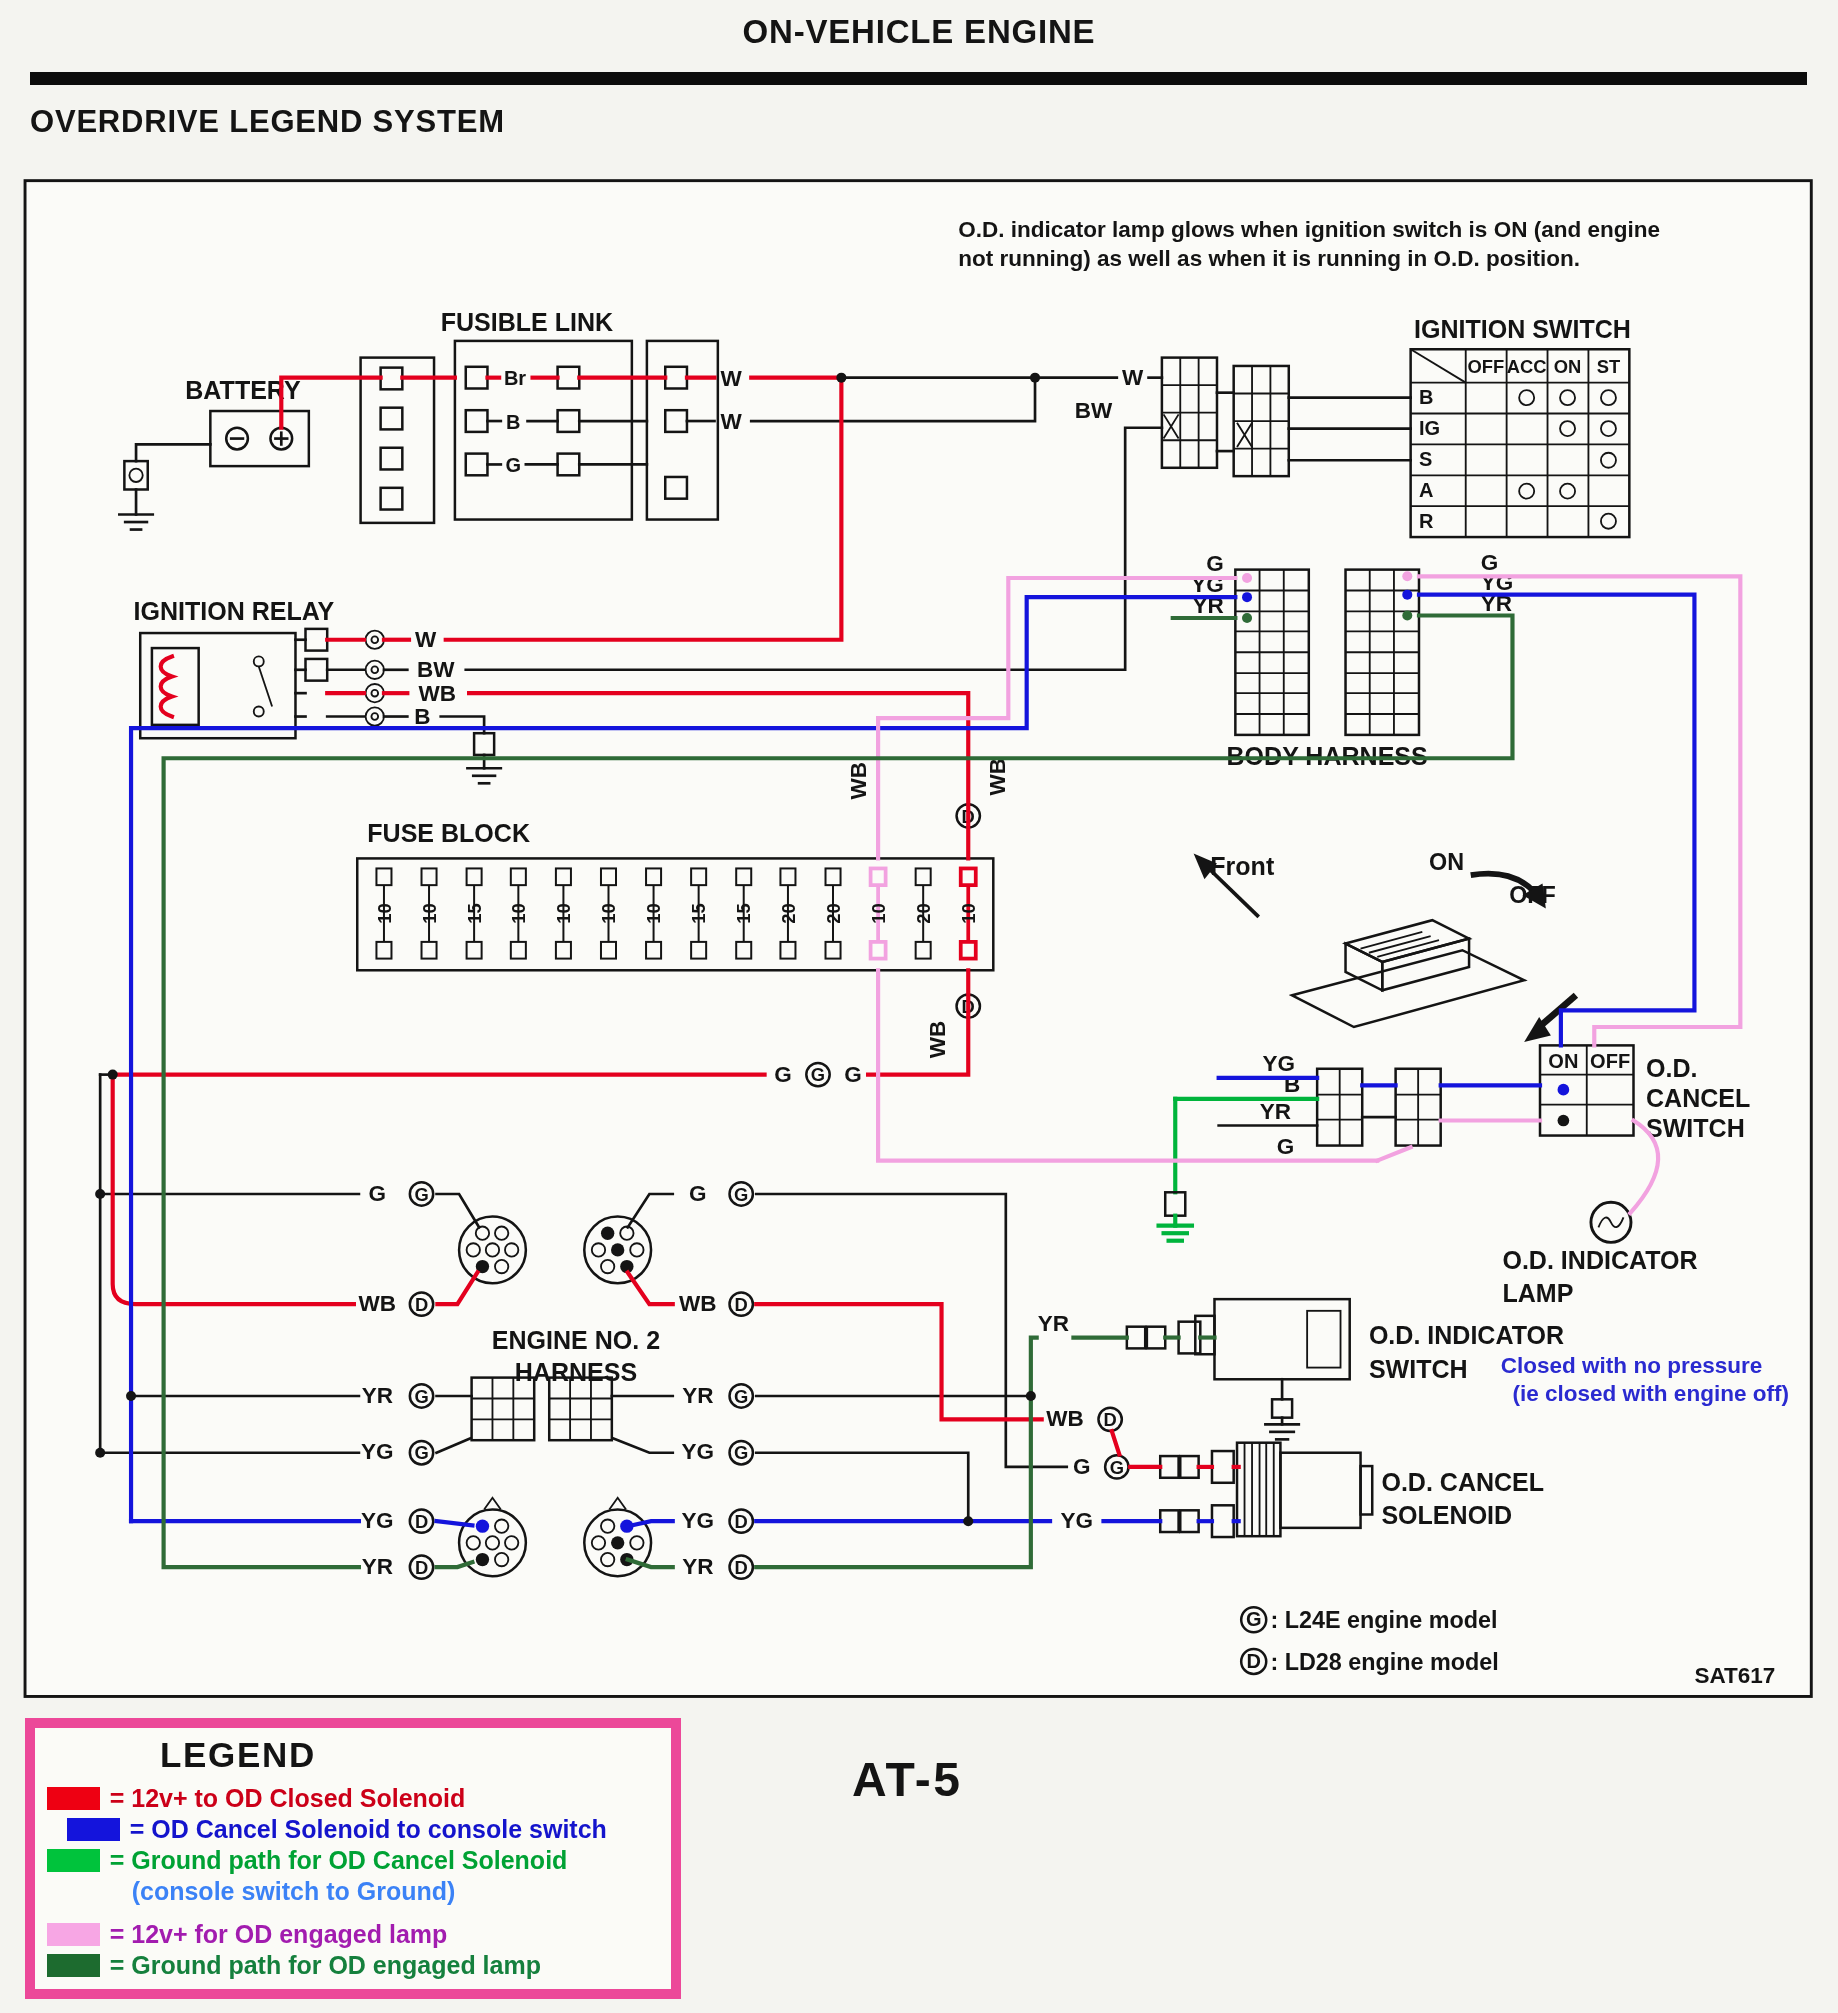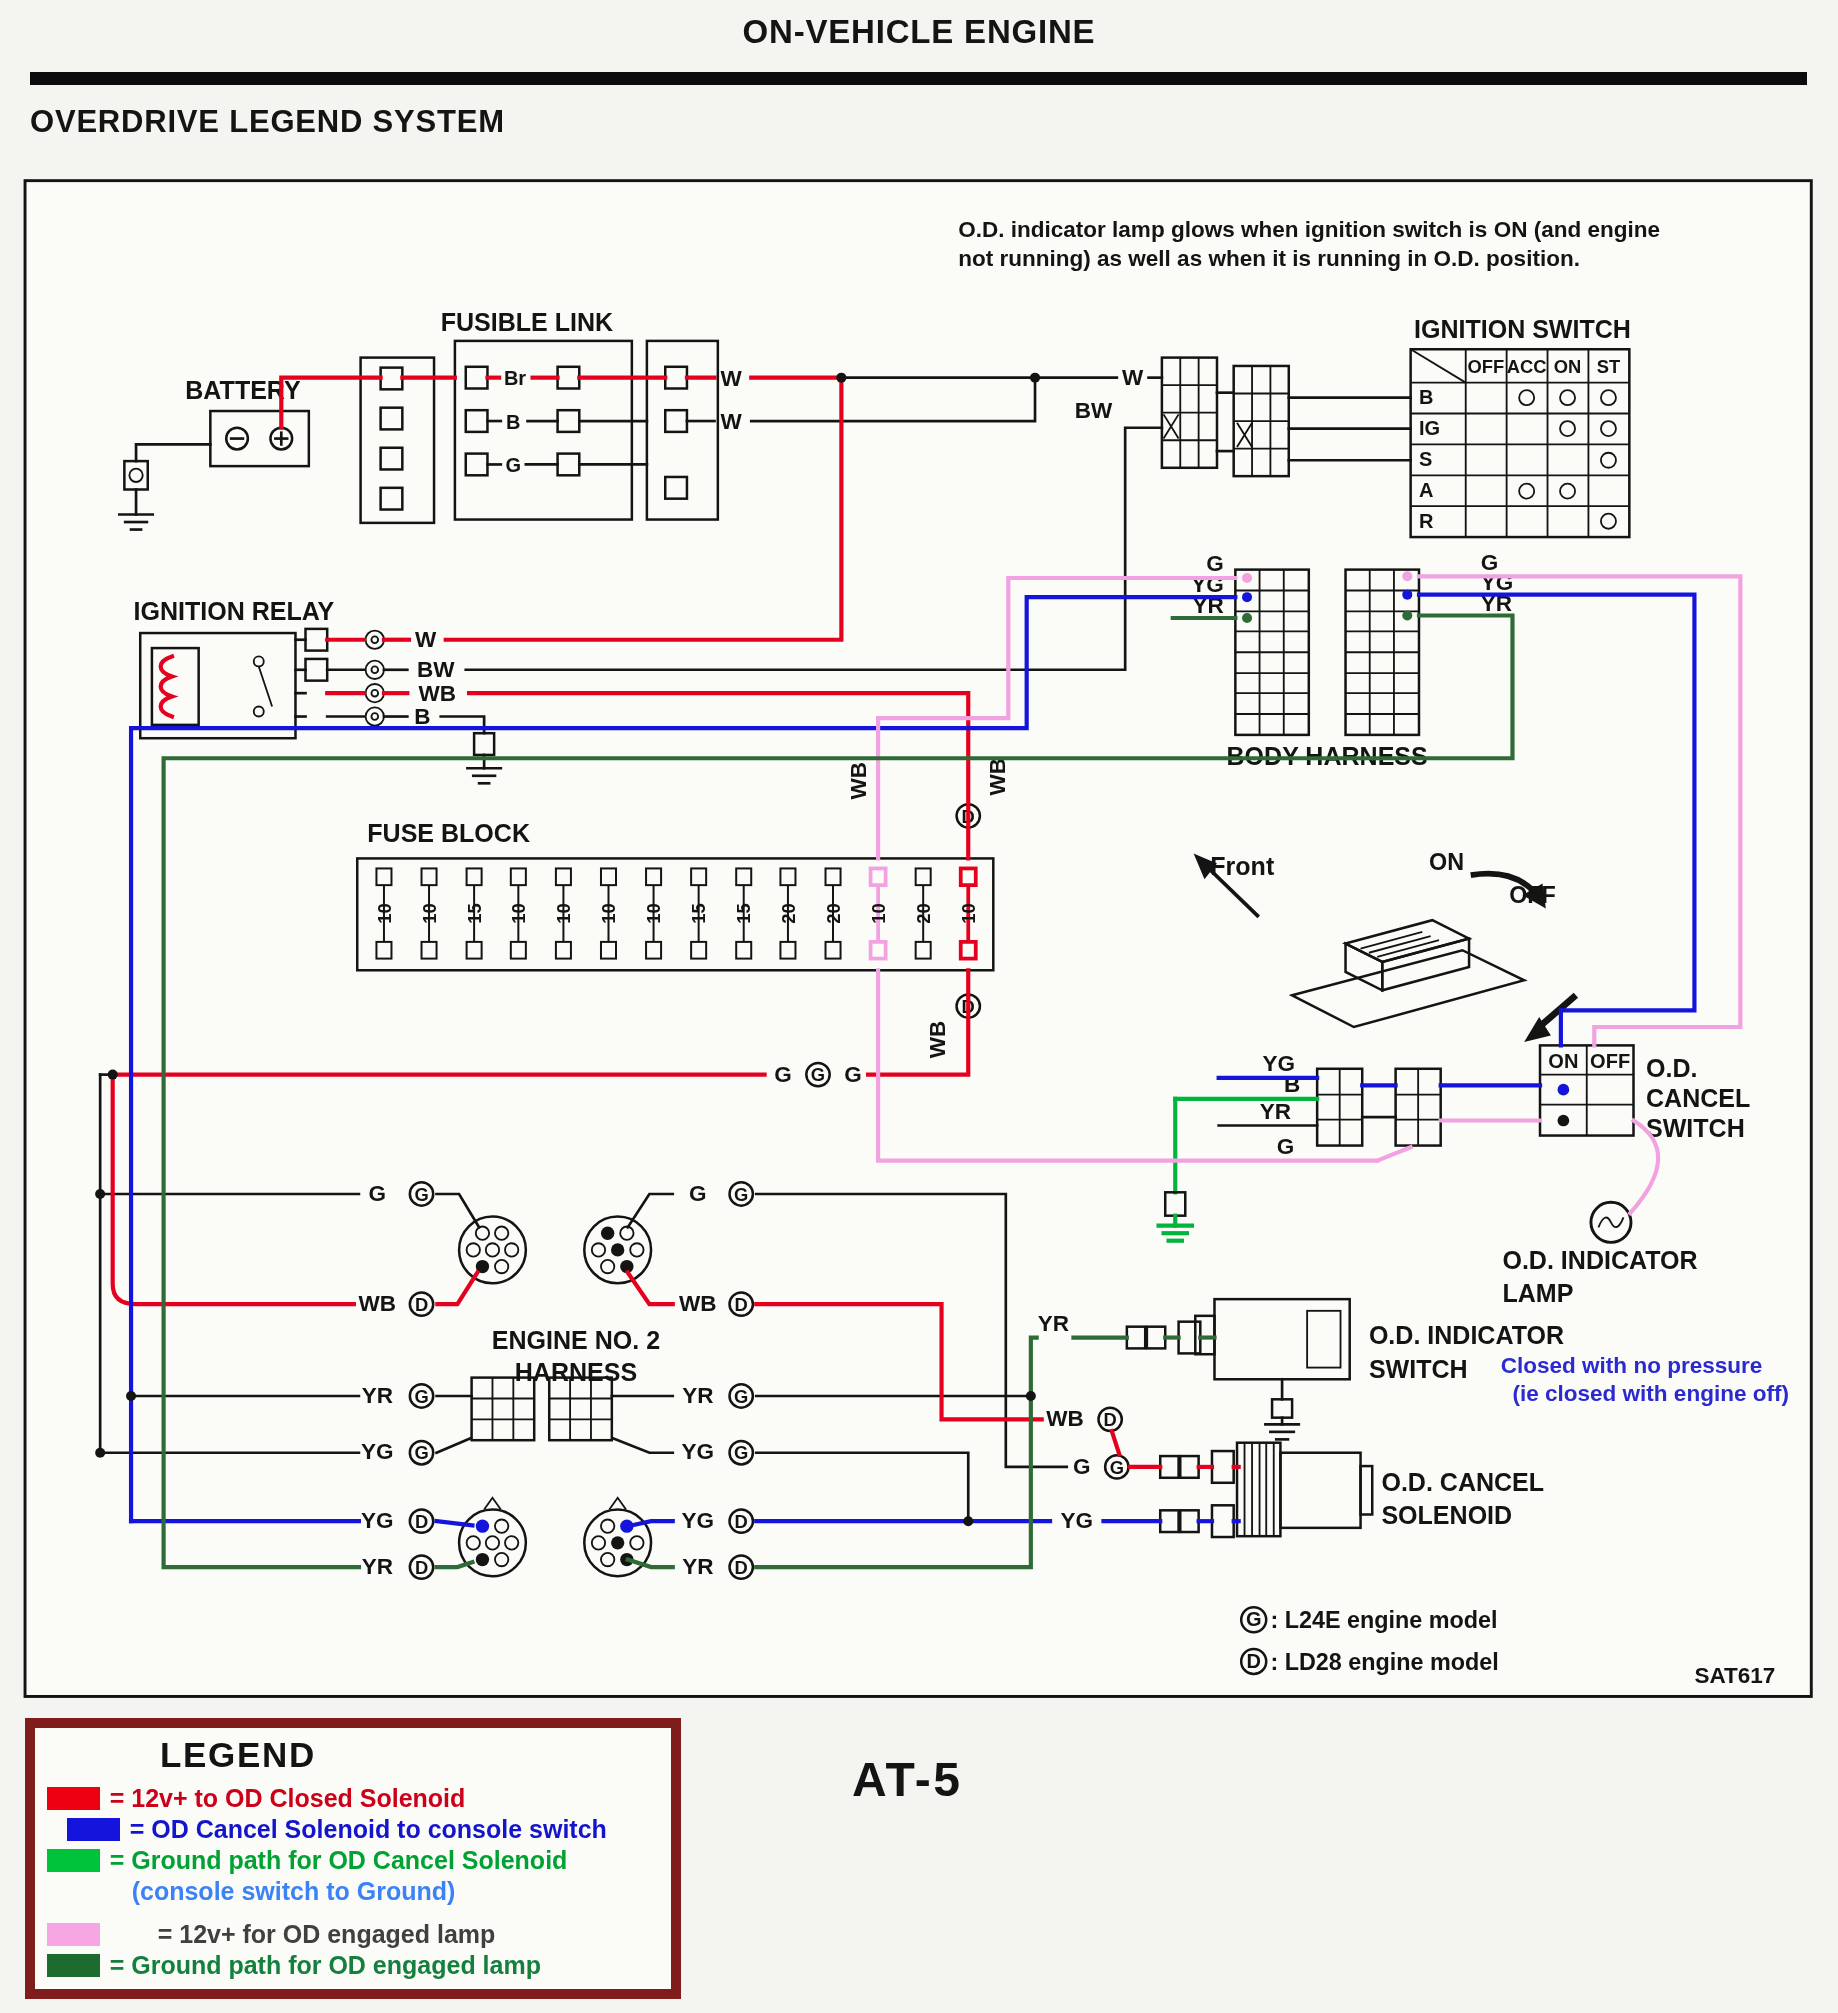--- a/index.html
+++ b/index.html
@@ -30,21 +30,21 @@
   .wg{stroke:#00b43c;}
   .wp{stroke:#f2a2e0;}
   .wd{stroke:#2f6b37;}
   .wire{fill:none;stroke-width:5;stroke-linecap:square;}
   .dot{fill:#141414;stroke:none;}
   .fz{stroke:#141414;stroke-width:2.4;fill:none;}
   .fzp{stroke:#f2a2e0;stroke-width:4.5;fill:none;}
   .fzr{stroke:#e4001e;stroke-width:4.5;fill:none;}
   #legend-box{
     left:25px;top:1718px;width:656px;height:281px;box-sizing:border-box;
-    border:10px solid #7f1d1d;background:#fbfbf7;
+    border:10px solid #ec4899;background:#fbfbf7;
   }
   #legend-title{position:absolute;left:125px;top:6.7px;font-size:35px;font-weight:bold;letter-spacing:1.7px;}
   .leg-row{position:absolute;left:11.7px;height:25px;display:flex;align-items:center;font-size:25px;font-weight:bold;white-space:nowrap;}
   .leg-swatch{width:53px;height:22.5px;margin-right:10px;flex:0 0 auto;}
   .leg-indent{padding-left:85px;}
 </style>
 </head>
 <body>
 
 <div class="abs" id="header-title">ON-VEHICLE ENGINE</div>
@@ -607,21 +607,21 @@
   </div>
   <div class="leg-row" style="top:120px;">
     <div class="leg-swatch" style="background: rgb(0, 195, 60);"></div>
     <span style="color: rgb(0, 162, 52);">= Ground path for OD Cancel Solenoid</span>
   </div>
   <div class="leg-row leg-indent" style="top:151px;">
     <span style="color: #3b82f6;">(console switch to Ground)</span>
   </div>
   <div class="leg-row" style="top:194px;">
     <div class="leg-swatch" style="background: rgb(247, 166, 228);"></div>
-    <span style="color: #404040; margin-left: 48px;">= 12v+ for OD engaged lamp</span>
+    <span style="color: #a21caf;">= 12v+ for OD engaged lamp</span>
   </div>
   <div class="leg-row" style="top:225px;">
     <div class="leg-swatch" style="background: rgb(29, 107, 47);"></div>
     <span style="color: #15803d;">= Ground path for OD engaged lamp</span>
   </div>
 </div>
 
 <div class="abs" id="page-code">AT-5</div>
 
 

